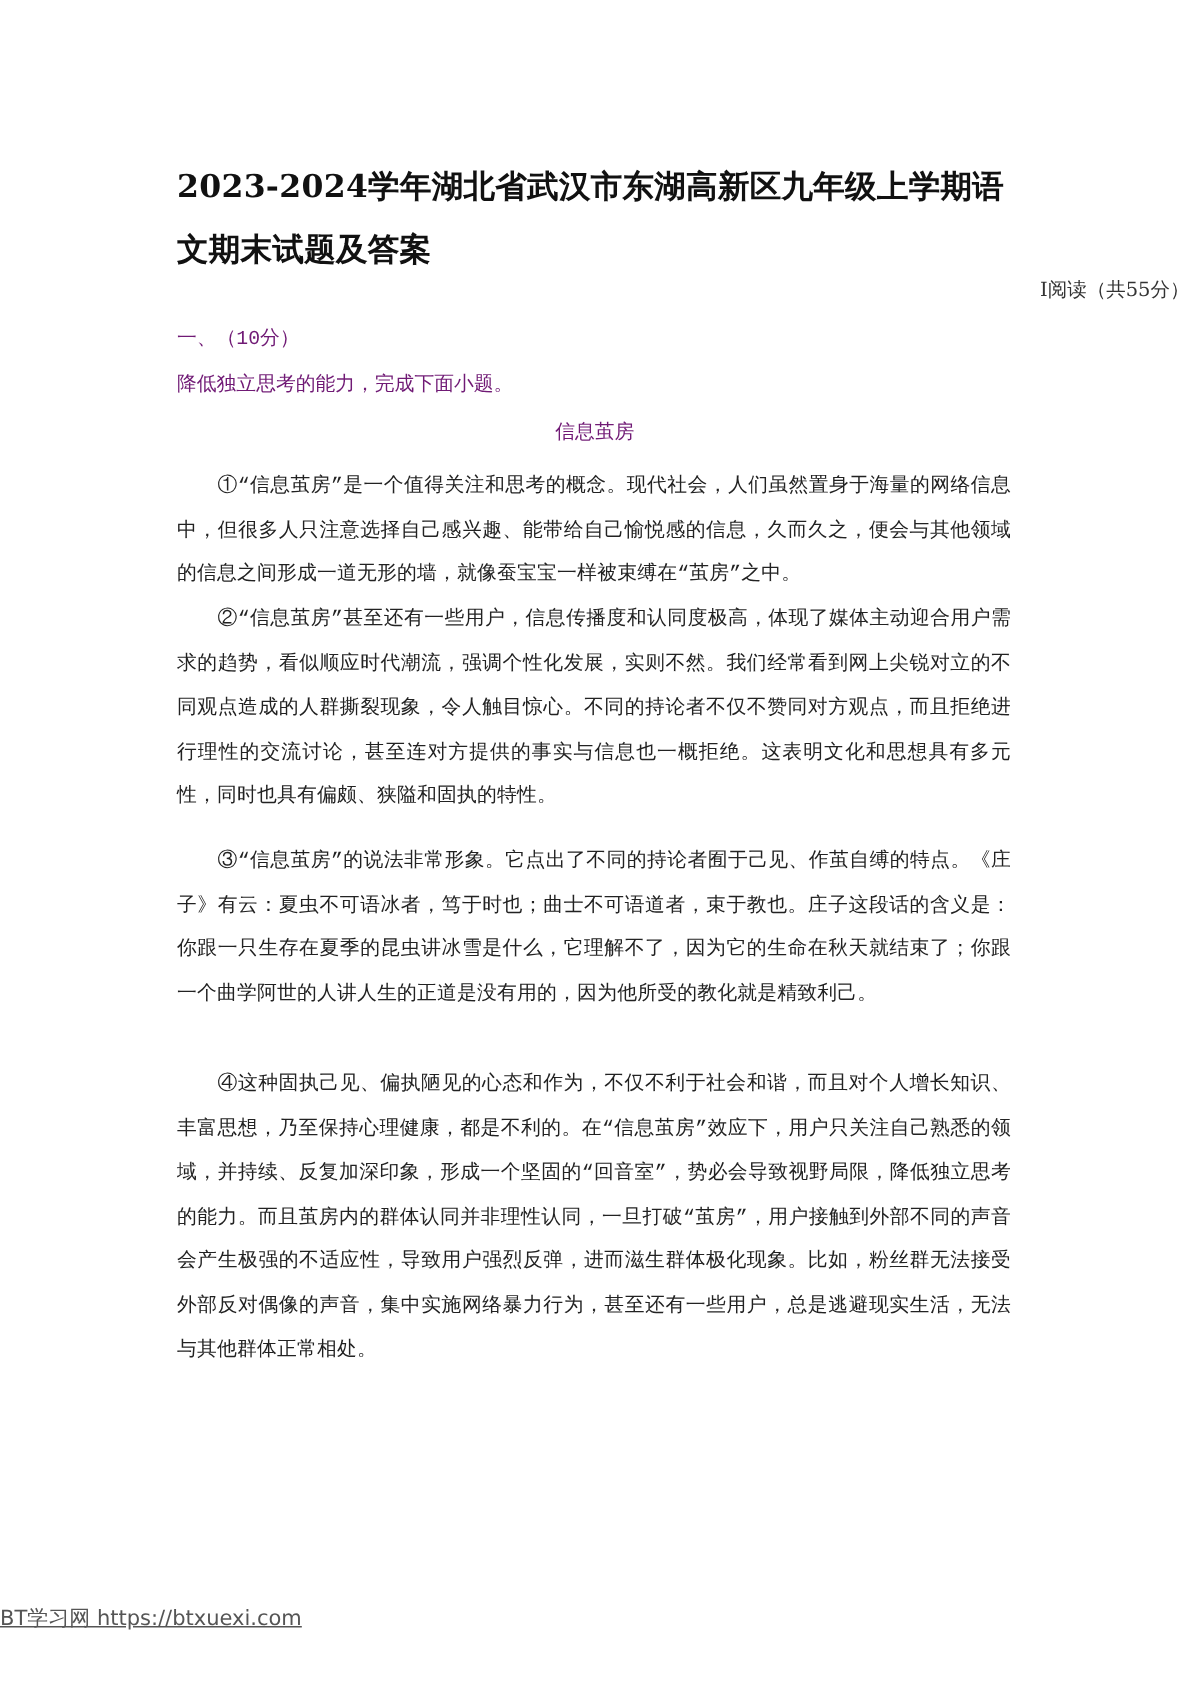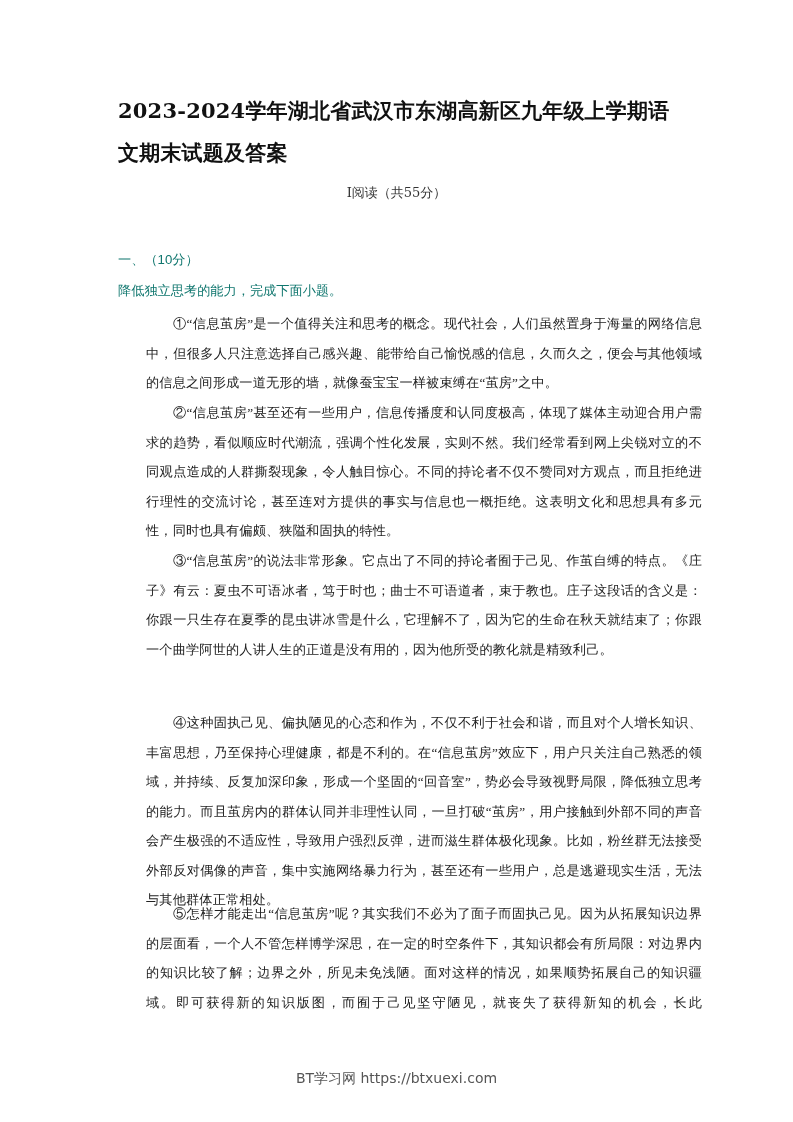--- a/index.html
+++ b/index.html
@@ -1,61 +1,59 @@
 <!DOCTYPE html>
 <html><head>
 <meta charset="utf-8">
 <style>
   html, body { margin: 0; padding: 0; background: #ffffff; }
   body { width: 793px; height: 1122px; position: relative; overflow: hidden; color: #1a1a1a; }
   .page { position: absolute; left: 0; top: 0; width: 793px; height: 1122px; }
   .title {
-    position: absolute; left: 118px; top: 90px; width: 570px;
+    position: absolute; left: 118px; top: 103px; width: 570px;
     font-family: "DejaVu Serif", serif; font-weight: bold; font-size: 21px;
     line-height: 42px; letter-spacing: 0.2px; color: #111;
   }
   .section-title {
-    position: absolute; left: 0; top: 184px; width: 793px; text-align: center;
+    position: absolute; left: 0; top: 184px; width: 793px; text-align: right;
     font-family: "DejaVu Serif", serif; font-size: 13px; color: #333;
   }
   .line {
-    position: absolute; font-family: Liberation Sans, sans-serif; font-size: 13.2px; color: #0f766e;
+    position: absolute; font-family: Liberation Mono, monospace; font-size: 13.2px; color: #701a75;
     white-space: nowrap;
-    margin-top: 35px;
   }
   .q-head { left: 118px; top: 216px; }
   .instr { left: 118px; top: 247px; }
   .art-title { left: 0; top: 279px; width: 793px; text-align: center; }
   .para {
     position: absolute; left: 118px; width: 556px;
-    font-family: Liberation Serif, serif; font-size: 13.2px; line-height: 29.5px;
+    font-family: Liberation Mono, monospace; font-size: 13.2px; line-height: 29.5px;
     color: #222; text-indent: 27px; text-align: justify; text-align-last: justify;
     letter-spacing: 0.15px;
-    margin-left: 28px;
   }
   .para.last-short { text-align-last: left; }
   .p1 { top: 309px; }
   .p2 { top: 398px; }
-  .p3 { top: 546px; }
+  .p3 { top: 559px; }
   .p4 { top: 708px; }
   .p5 { top: 899px; }
   .footer {
-    position: absolute; left: 0; top: 1070px; width: 793px; text-align: center;
-    font-family: "DejaVu Sans", sans-serif; font-size: 14px; color: #555;
+    position: absolute; left: 0; top: 1070px; width: 793px; text-align: left;
+    font-family: "DejaVu Sans", sans-serif; font-size: 14px; color: #555; text-decoration: underline;
   }
 </style>
 </head>
 <body>
 
 <div class="page">
   <div class="title">2023-2024学年湖北省武汉市东湖高新区九年级上学期语文期末试题及答案</div>
   <div class="section-title">Ⅰ阅读（共55分）</div>
   <div class="line q-head">一、（10分）</div>
   <div class="line instr">降低独立思考的能力，完成下面小题。</div>
+  <div class="line art-title">信息茧房</div>
 
   <div class="para p1 last-short">①“信息茧房”是一个值得关注和思考的概念。现代社会，人们虽然置身于海量的网络信息中，但很多人只注意选择自己感兴趣、能带给自己愉悦感的信息，久而久之，便会与其他领域的信息之间形成一道无形的墙，就像蚕宝宝一样被束缚在“茧房”之中。</div>
   <div class="para p2 last-short">②“信息茧房”甚至还有一些用户，信息传播度和认同度极高，体现了媒体主动迎合用户需求的趋势，看似顺应时代潮流，强调个性化发展，实则不然。我们经常看到网上尖锐对立的不同观点造成的人群撕裂现象，令人触目惊心。不同的持论者不仅不赞同对方观点，而且拒绝进行理性的交流讨论，甚至连对方提供的事实与信息也一概拒绝。这表明文化和思想具有多元性，同时也具有偏颇、狭隘和固执的特性。</div>
   <div class="para p3 last-short">③“信息茧房”的说法非常形象。它点出了不同的持论者囿于己见、作茧自缚的特点。《庄子》有云：夏虫不可语冰者，笃于时也；曲士不可语道者，束于教也。庄子这段话的含义是：你跟一只生存在夏季的昆虫讲冰雪是什么，它理解不了，因为它的生命在秋天就结束了；你跟一个曲学阿世的人讲人生的正道是没有用的，因为他所受的教化就是精致利己。</div>
   <div class="para p4 last-short">④这种固执己见、偏执陋见的心态和作为，不仅不利于社会和谐，而且对个人增长知识、丰富思想，乃至保持心理健康，都是不利的。在“信息茧房”效应下，用户只关注自己熟悉的领域，并持续、反复加深印象，形成一个坚固的“回音室”，势必会导致视野局限，降低独立思考的能力。而且茧房内的群体认同并非理性认同，一旦打破“茧房”，用户接触到外部不同的声音会产生极强的不适应性，导致用户强烈反弹，进而滋生群体极化现象。比如，粉丝群无法接受外部反对偶像的声音，集中实施网络暴力行为，甚至还有一些用户，总是逃避现实生活，无法与其他群体正常相处。</div>
-  <div class="para p5">⑤怎样才能走出“信息茧房”呢？其实我们不必为了面子而固执己见。因为从拓展知识边界的层面看，一个人不管怎样博学深思，在一定的时空条件下，其知识都会有所局限：对边界内的知识比较了解；边界之外，所见未免浅陋。面对这样的情况，如果顺势拓展自己的知识疆域。即可获得新的知识版图，而囿于己见坚守陋见，就丧失了获得新知的机会，长此</div>
 
   <div class="footer">BT学习网 https://btxuexi.com</div>
 </div>
 
 </body></html>

